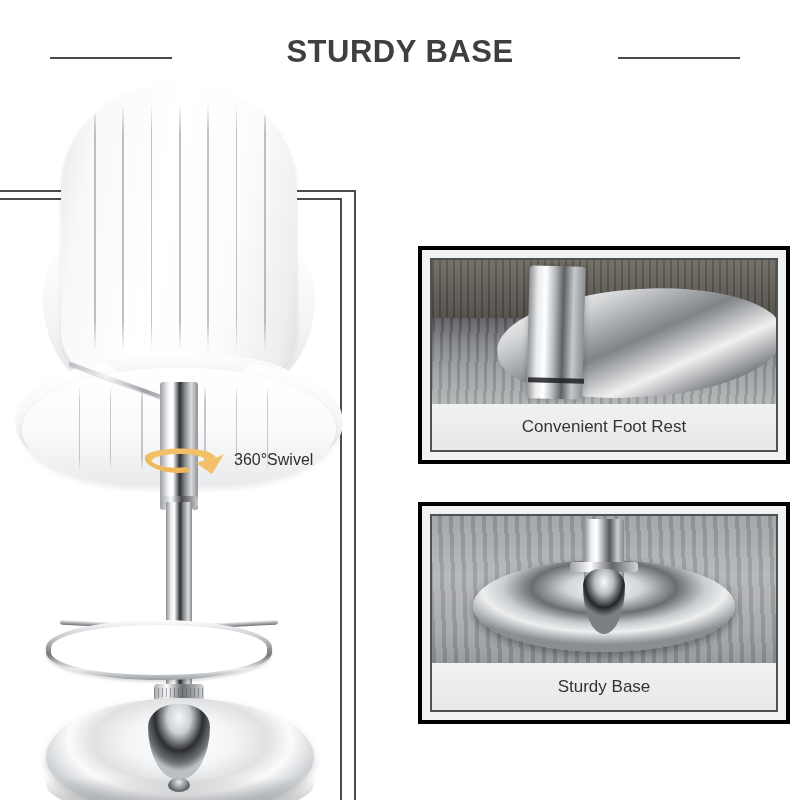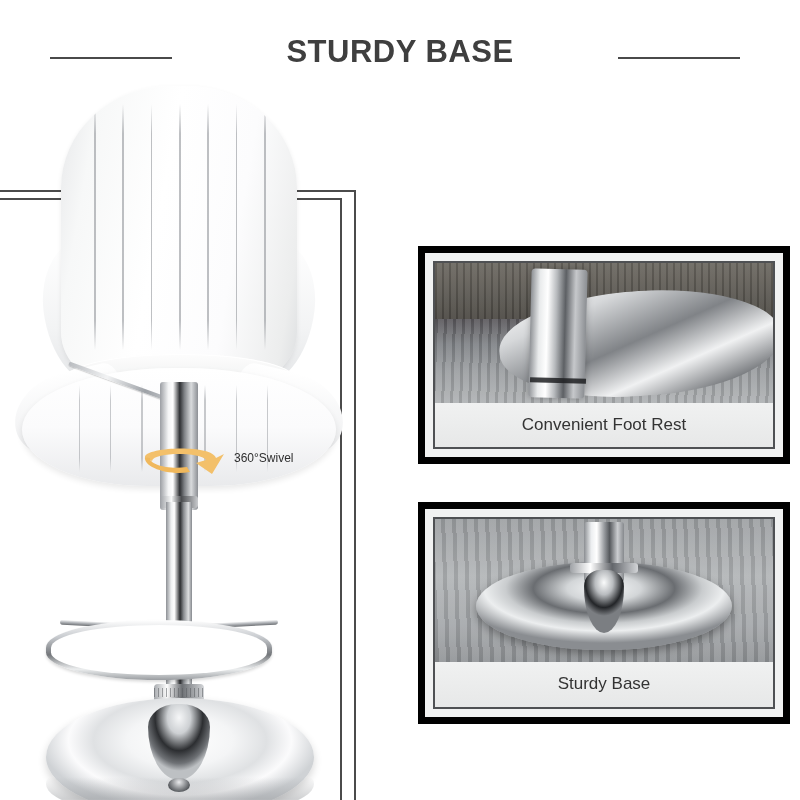--- a/index.html
+++ b/index.html
@@ -147,28 +147,28 @@
   .base-stud{
     position:absolute;left:154px;top:692px;width:22px;height:14px;
     background:radial-gradient(ellipse at 50% 30%,#e9eaec,#5b5e62 70%,#2b2d30);
     border-radius:50%;
   }
 
   
   .swivel{position:absolute;left:138px;top:443px;width:200px;height:44px;}
   .swivel-arrow{position:absolute;left:0;top:0;width:92px;height:40px;}
   .swivel-label{
-    position:absolute;left:96px;top:8px;font-size:12px;color:#2f2f2f;
+    position:absolute;left:96px;top:8px;font-size:16px;color:#2f2f2f;
     white-space:nowrap;font-family:"Liberation Sans",sans-serif;
   }
 
   
   .panel{
     position:absolute;background:#f1f2f2;
-    border:7px solid #000000;box-sizing:border-box;padding:8px;
+    border:4px solid #000000;box-sizing:border-box;padding:8px;
   }
   .panel.top{left:418px;top:246px;width:372px;height:218px;}
   .panel.bottom{left:418px;top:502px;width:372px;height:222px;}
   .panel-in{
     position:absolute;inset:8px;border:2px solid #4f5154;box-sizing:border-box;
     background:#fff;overflow:hidden;
   }
   .photo{position:absolute;left:0;top:0;width:100%;height:76%;overflow:hidden;}
   .caption{
     position:absolute;left:0;bottom:0;width:100%;height:24%;

